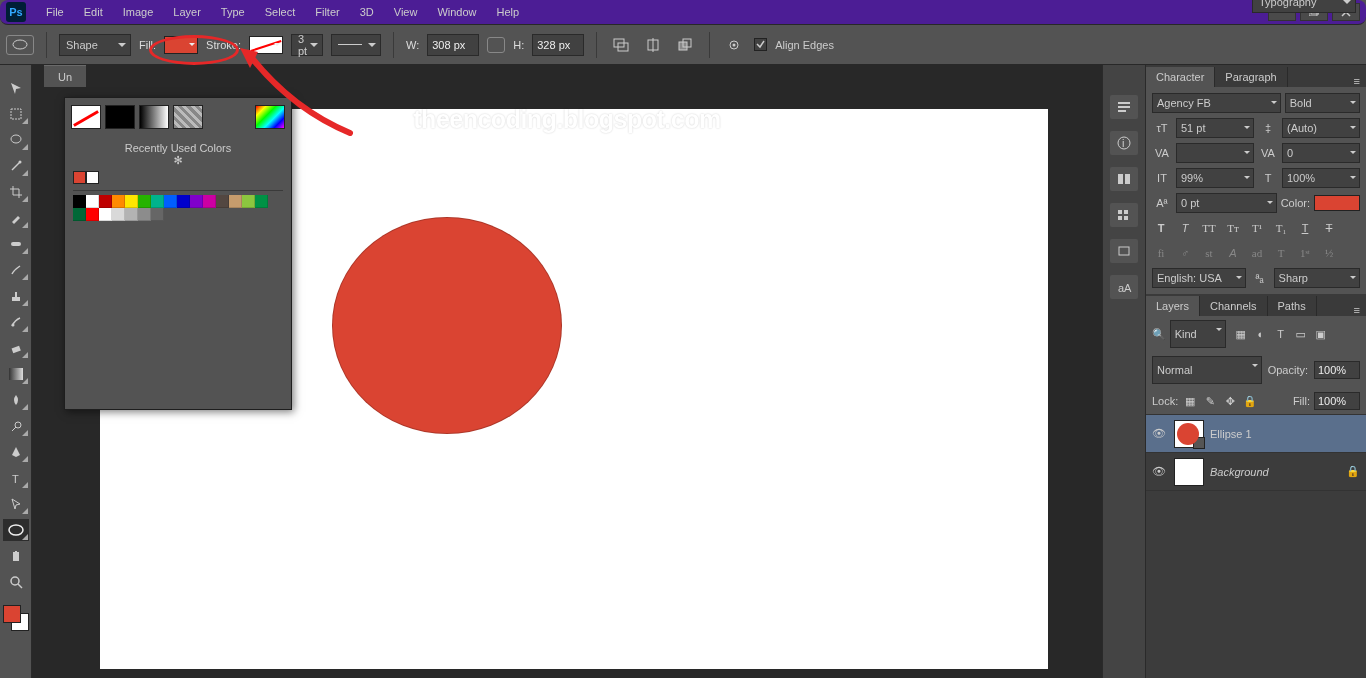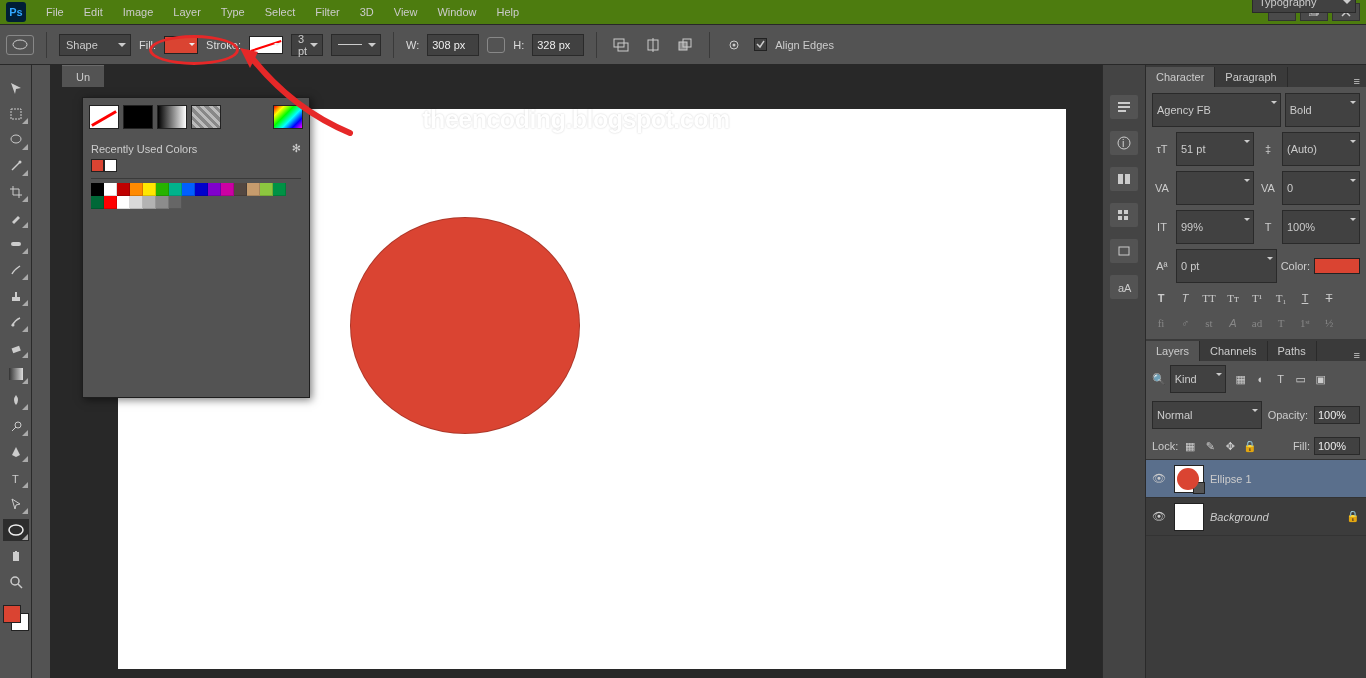--- a/index.html
+++ b/index.html
@@ -1,17 +1,17 @@
 <!DOCTYPE html>
 <html><head>
 <meta charset="utf-8">
 <style>
 * { margin:0; padding:0; box-sizing:border-box; font-family:'Tahoma',sans-serif; font-size:11px; user-select:none; }
 body { background:#535353; width:1366px; height:678px; overflow:hidden; color:#ccc; }
-.menubar { background:#4d7c0f; height:25px; display:flex; align-items:center; padding:0 6px; border-bottom:1px solid #282828; }
+.menubar { background:#4c1d95; height:25px; display:flex; align-items:center; padding:0 6px; border-bottom:1px solid #282828;border-radius:8px; }
 .ps-logo { width:20px; height:20px; background:#001e36; color:#31a8ff; font-weight:bold; display:flex; align-items:center; justify-content:center; margin-right:10px; border-radius:3px; }
 .menu-item { padding:0 10px; cursor:pointer; line-height:25px; }
 .win-controls { margin-left:auto; display:flex; gap:0; }
 .win-btn { width:28px; height:18px; background:#4a4a4a; border:1px solid #333; display:flex; align-items:center; justify-content:center; margin-left:4px; cursor:pointer; }
 
 .options-bar { background:#535353; height:40px; display:flex; align-items:center; padding:0 6px; border-bottom:1px solid #282828; gap:8px; position:relative; }
 .opt-ellipse { width:28px; height:20px; border:1px solid #888; border-radius:3px; display:flex; align-items:center; justify-content:center; }
 .opt-ellipse svg { width:16px; height:11px; }
 .opt-dropdown { background:#414141; border:1px solid #2a2a2a; height:22px; display:flex; align-items:center; padding:0 18px 0 6px; position:relative; cursor:pointer; }
 .opt-dropdown::after { content:""; position:absolute; right:4px; top:8px; border:4px solid transparent; border-top-color:#ccc; }
@@ -36,55 +36,55 @@
 .workspace { display:flex; height:613px; }
 .tool-col { width:32px; background:#535353; border-right:1px solid #2a2a2a; display:flex; flex-direction:column; align-items:center; padding-top:12px; gap:4px; }
 .tool-btn { width:26px; height:22px; display:flex; align-items:center; justify-content:center; cursor:pointer; position:relative; }
 .tool-btn.sel { background:#2d2d2d; }
 .tool-btn::after { content:""; position:absolute; right:1px; bottom:1px; border:3px solid transparent; border-right-color:#aaa; border-bottom-color:#aaa; width:0; height:0; }
 .tool-btn.no-fly::after { display:none; }
 .fgbg { margin-top:8px; position:relative; width:26px; height:26px; }
 .fgbg .fg { position:absolute; width:18px; height:18px; background:#da4432; border:1px solid #222; left:0; top:0; z-index:2; }
 .fgbg .bg { position:absolute; width:18px; height:18px; background:#fff; border:1px solid #222; right:0; bottom:0; }
 
-.doc-area { flex:1; background:#282828; position:relative; overflow:hidden;margin-left:18px; }
+.doc-area { flex:1; background:#282828; position:relative; overflow:hidden; }
 .doc-tab { position:absolute; left:12px; top:0; height:22px; background:#535353; padding:0 14px; display:flex; align-items:center; border-top:1px solid #6a6a6a; z-index:3; }
 .canvas { position:absolute; left:68px; top:44px; width:948px; height:560px; background:#fff; }
 .canvas .ell { position:absolute; left:232px; top:108px; width:230px; height:217px; background:#da4432; border-radius:50%; border:1px solid rgba(0,0,0,.2); }
 .wm { position:absolute; left:50%; top:40px; transform:translateX(-50%); font-size:25px; font-weight:900; color:#fff; font-family:'Arial Black',sans-serif; letter-spacing:-.5px; z-index:3; text-shadow:0 0 2px rgba(0,0,0,.2); }
 
 .fill-popup { position:absolute; left:32px; top:32px; width:228px; background:#535353; border:1px solid #1e1e1e; box-shadow:2px 2px 8px rgba(0,0,0,.5); z-index:15; }
 .fp-top { height:38px; display:flex; align-items:center; gap:4px; padding:0 6px; }
 .fp-top .ft { width:30px; height:24px; border:1px solid #222; cursor:pointer; display:flex; align-items:center; justify-content:center; }
 .ft-none { background:#fff; position:relative; }
 .ft-none::after { content:""; position:absolute; left:0; right:0; top:50%; height:3px; background:red; transform:rotate(-30deg); }
 .ft-solid { background:#000; }
 .ft-grad { background:linear-gradient(90deg,#000,#fff); }
 .ft-pat { background:repeating-linear-gradient(45deg,#888,#888 3px,#bbb 3px,#bbb 6px); }
 .ft-picker { margin-left:auto; background:linear-gradient(135deg,red,yellow,lime,cyan,blue,magenta); }
-.fp-label { padding:6px 8px 4px; display:flex; align-items:center; justify-content:space-between; }
+.fp-label { padding:6px 8px 4px; display:flex; align-items:center; justify-content:space-between;flex-direction:column; }
 .fp-recent { padding:0 8px 6px; display:flex; gap:0; }
 .fp-recent .sw { width:13px; height:13px; border:1px solid #222; cursor:pointer; }
 .fp-sep { height:1px; background:#3a3a3a; margin:0 8px 4px; }
 .fp-swatches { padding:0 8px 8px; display:flex; flex-wrap:wrap; width:212px; }
 .fp-swatches .sw { width:13px; height:13px; cursor:pointer; border-right:1px solid rgba(0,0,0,.15); border-bottom:1px solid rgba(0,0,0,.15); }
 .fp-body { height:180px; }
 
 .right-rail { width:44px; background:#444; border-left:1px solid #2a2a2a; border-right:1px solid #2a2a2a; display:flex; flex-direction:column; align-items:center; padding-top:30px; gap:12px; }
 .rr-btn { width:28px; height:24px; display:flex; align-items:center; justify-content:center; cursor:pointer; background:#535353; border-radius:2px; }
 
 .panels { width:220px; background:#444; display:flex; flex-direction:column; position:relative; }
 .typo-dd { position:absolute; right:8px; top:-34px; }
 .panel-tabs { display:flex; background:#3a3a3a; height:22px; align-items:flex-end; }
 .ptab { padding:4px 10px; background:#3a3a3a; cursor:pointer; border-right:1px solid #2a2a2a; }
 .ptab.active { background:#535353; }
 .ptab-menu { margin-left:auto; padding:0 6px; cursor:pointer; }
 .char-panel { background:#535353; padding:6px; display:flex; flex-direction:column; gap:5px; }
 .char-row { display:flex; gap:4px; align-items:center; }
-.char-dd { background:#414141; border:1px solid #2a2a2a; height:34px; display:flex; align-items:center; padding:0 16px 0 4px; position:relative; flex:1; cursor:pointer; }
+.char-dd { background:#414141; border:1px solid #2a2a2a; height:20px; display:flex; align-items:center; padding:0 16px 0 4px; position:relative; flex:1; cursor:pointer; }
 .char-dd::after { content:""; position:absolute; right:3px; top:7px; border:3px solid transparent; border-top-color:#ccc; }
 .char-ico { width:20px; display:flex; align-items:center; justify-content:center; }
 .char-color { width:46px; height:16px; background:#da4432; border:1px solid #222; cursor:pointer; }
 .typo-row { display:flex; gap:6px; padding:2px 0; }
 .typo-btn { width:18px; height:16px; display:flex; align-items:center; justify-content:center; font-family:serif; cursor:pointer; }
 
 .layers-panel { background:#535353; flex:1; display:flex; flex-direction:column; }
 .lp-top { padding:4px 6px; display:flex; align-items:center; gap:4px; }
 .lp-filter { display:flex; gap:2px; margin-left:2px; }
 .lp-filter .fi { width:18px; height:16px; display:flex; align-items:center; justify-content:center; cursor:pointer; }
@@ -503,20 +503,29 @@
         <div class="typo-btn">♂</div>
         <div class="typo-btn">st</div>
         <div class="typo-btn">
             <i>A</i>
           </div>
         <div class="typo-btn">ad</div>
         <div class="typo-btn">T</div>
         <div class="typo-btn">1ˢᵗ</div>
         <div class="typo-btn">½</div>
       </div>
+      <div class="char-row">
+        <div class="char-dd">
+            <span>English: USA</span>
+          </div>
+        <span class="char-ico">ªₐ</span>
+        <div class="char-dd" style="flex:.9">
+            <span>Sharp</span>
+          </div>
+      </div>
     </div>
 
     <div class="panel-tabs">
       <div class="ptab active">Layers</div>
       <div class="ptab">Channels</div>
       <div class="ptab">Paths</div>
       <div class="ptab-menu">≡</div>
     </div>
     <div class="layers-panel">
       <div class="lp-top">

